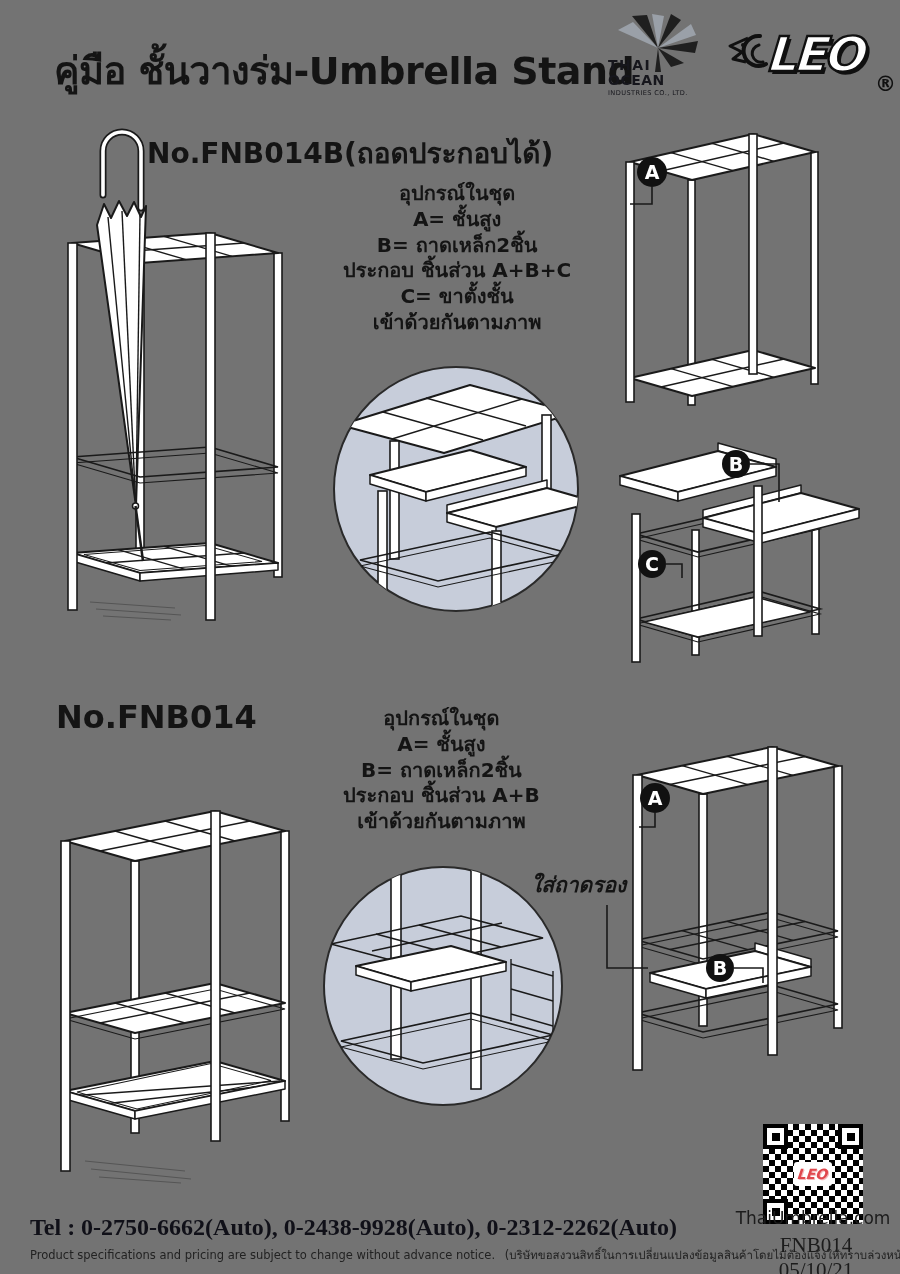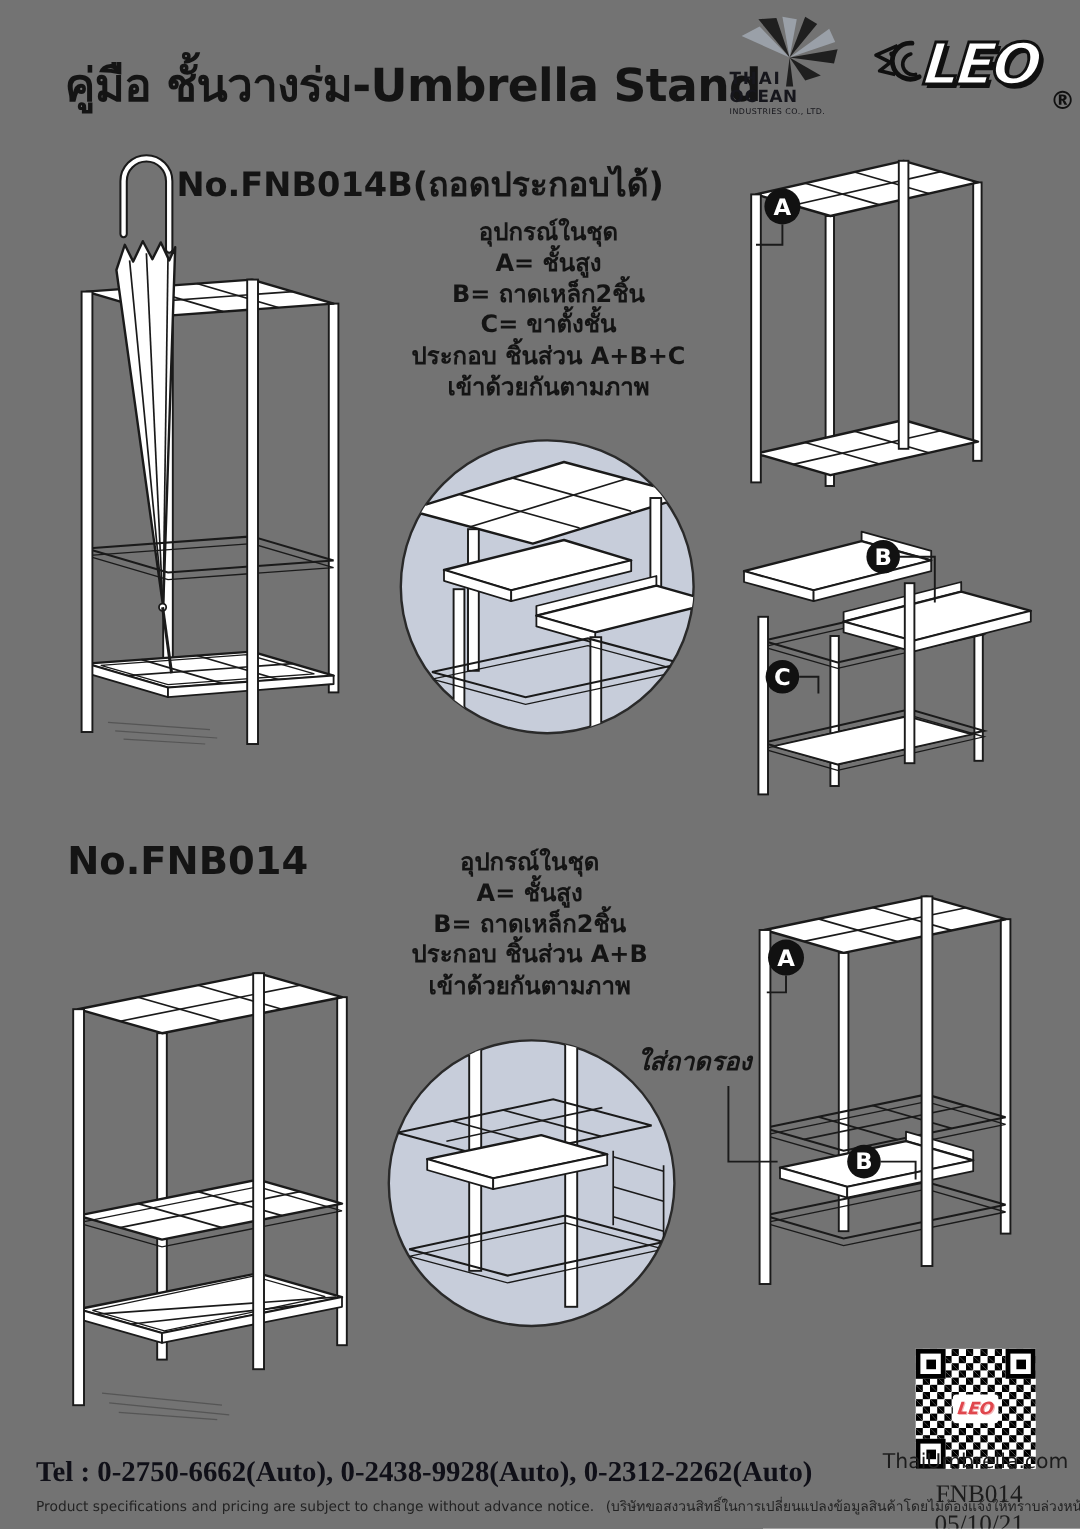--- a/index.html
+++ b/index.html
@@ -85,22 +85,22 @@
     <div class="leo-text">LEO</div>
     <div class="leo-reg">®</div>
   </div>
 
   <div class="abs s1-heading">No.FNB014B(ถอดประกอบได้)</div>
 
   <div class="abs parts" style="top:181px">
     <div>อุปกรณ์ในชุด</div>
     <div>A= ชั้นสูง</div>
     <div>B= ถาดเหล็ก2ชิ้น</div>
+    <div>ประกอบ ชิ้นส่วน A+B+C</div>
     <div>C= ขาตั้งชั้น</div>
-    <div>ประกอบ ชิ้นส่วน A+B+C</div>
     <div>เข้าด้วยกันตามภาพ</div>
   </div>
 
   <svg class="abs diagram" style="left:40px;top:105px" width="260" height="515" viewBox="0 0 260 515">
 
     <rect class="post" x="96" y="158" width="8" height="295"></rect>
     <rect class="post" x="234" y="148" width="8" height="324"></rect>
 
     <path class="wire" d="M32,138 L170,128 L238,148 L100,158 Z"></path>
     <line class="bar" x1="78" y1="134.7" x2="146" y2="154.7"></line>

